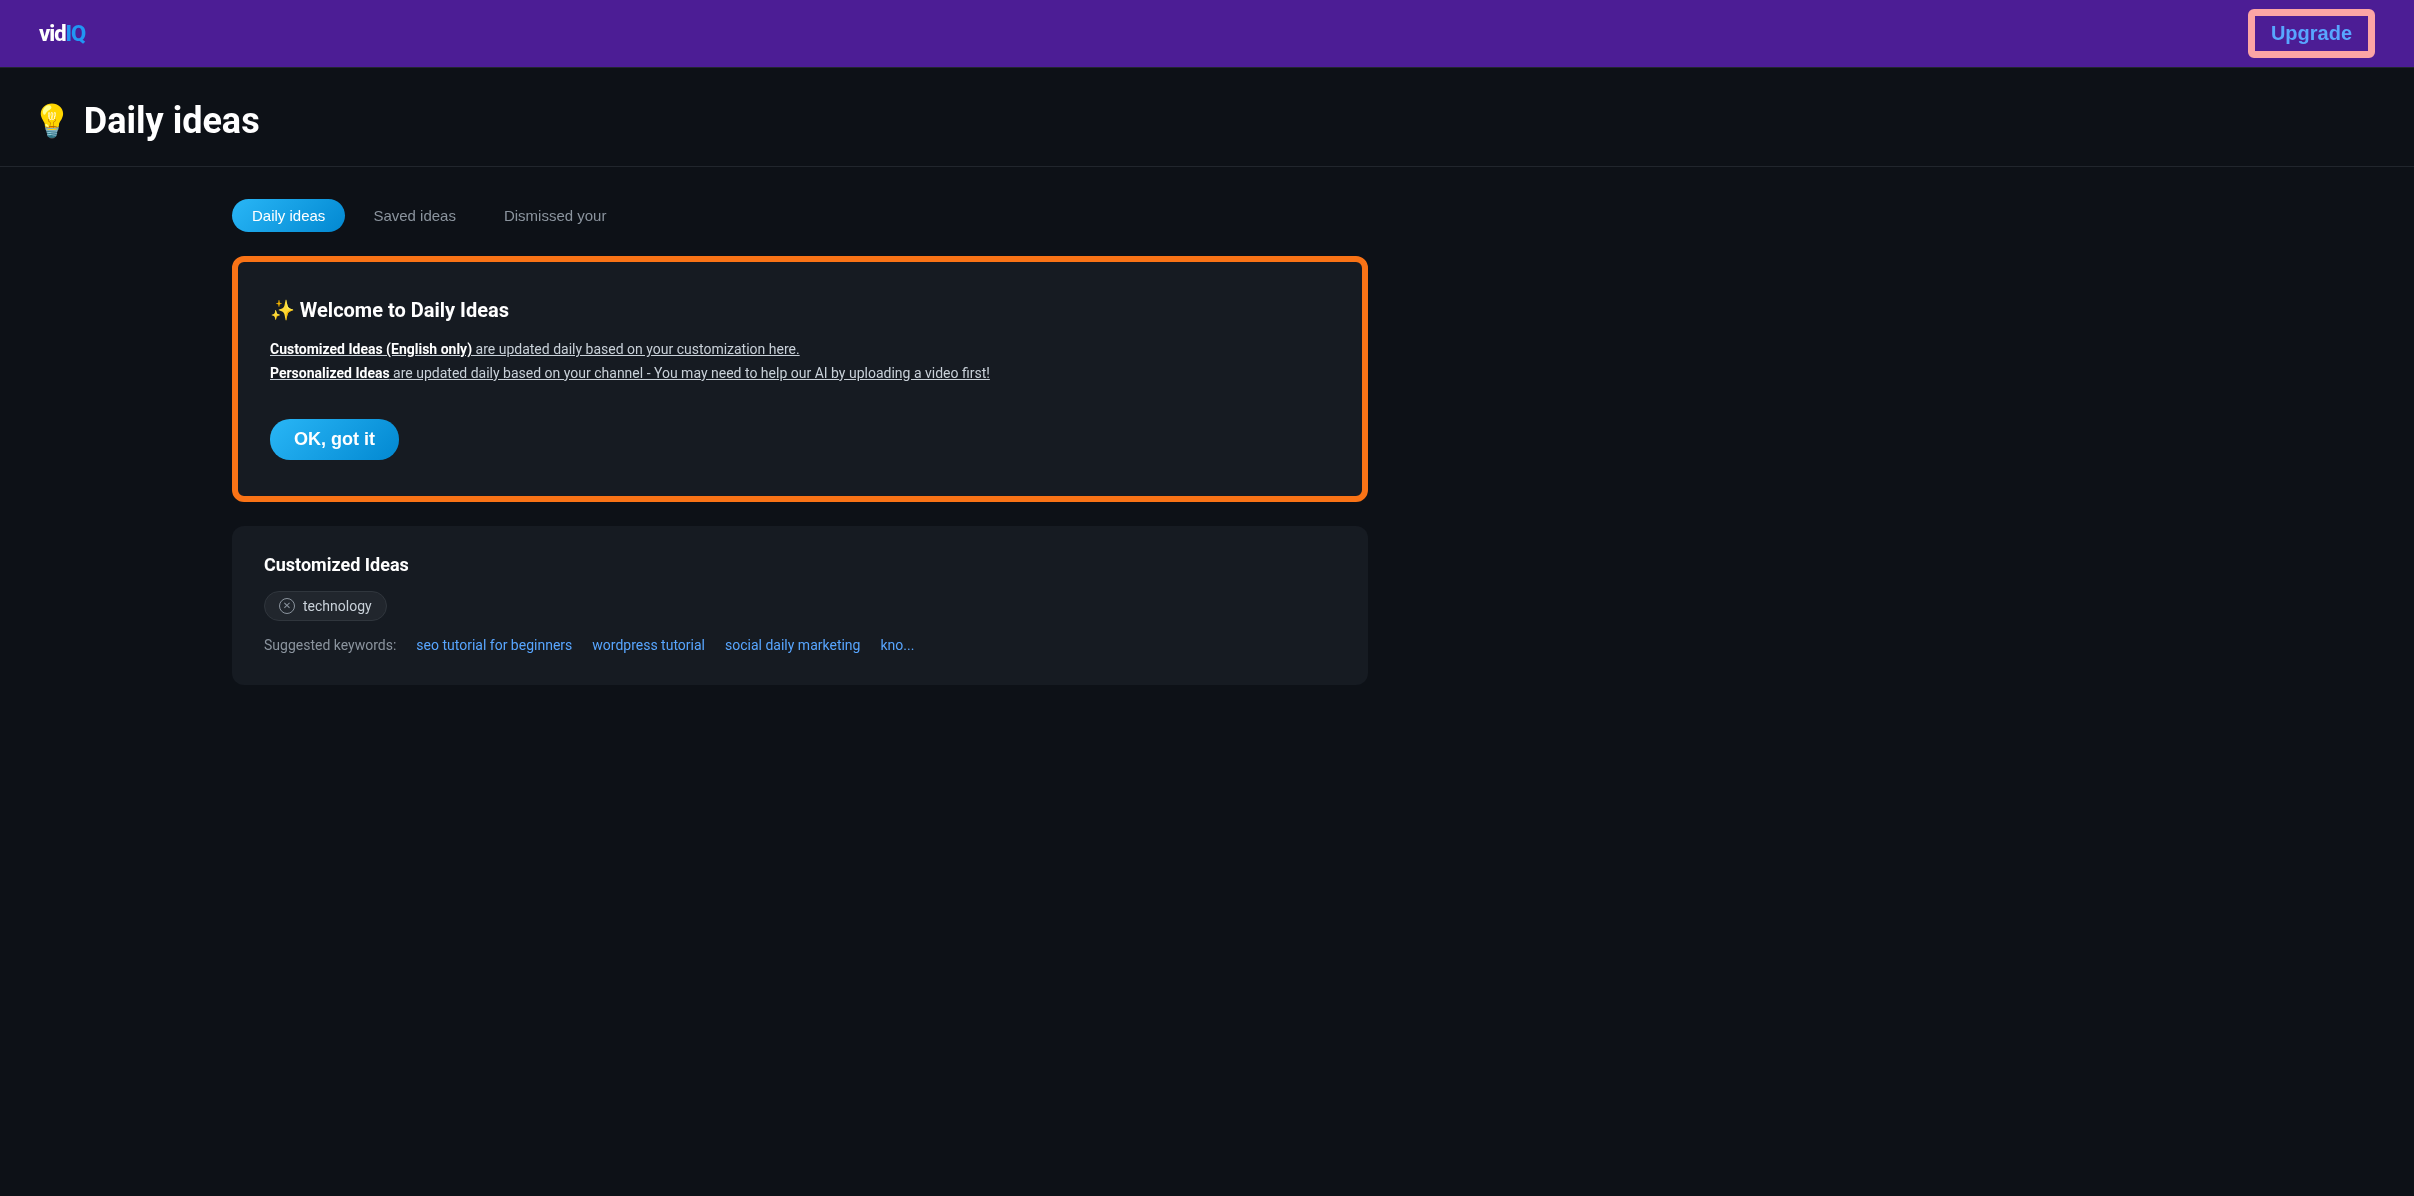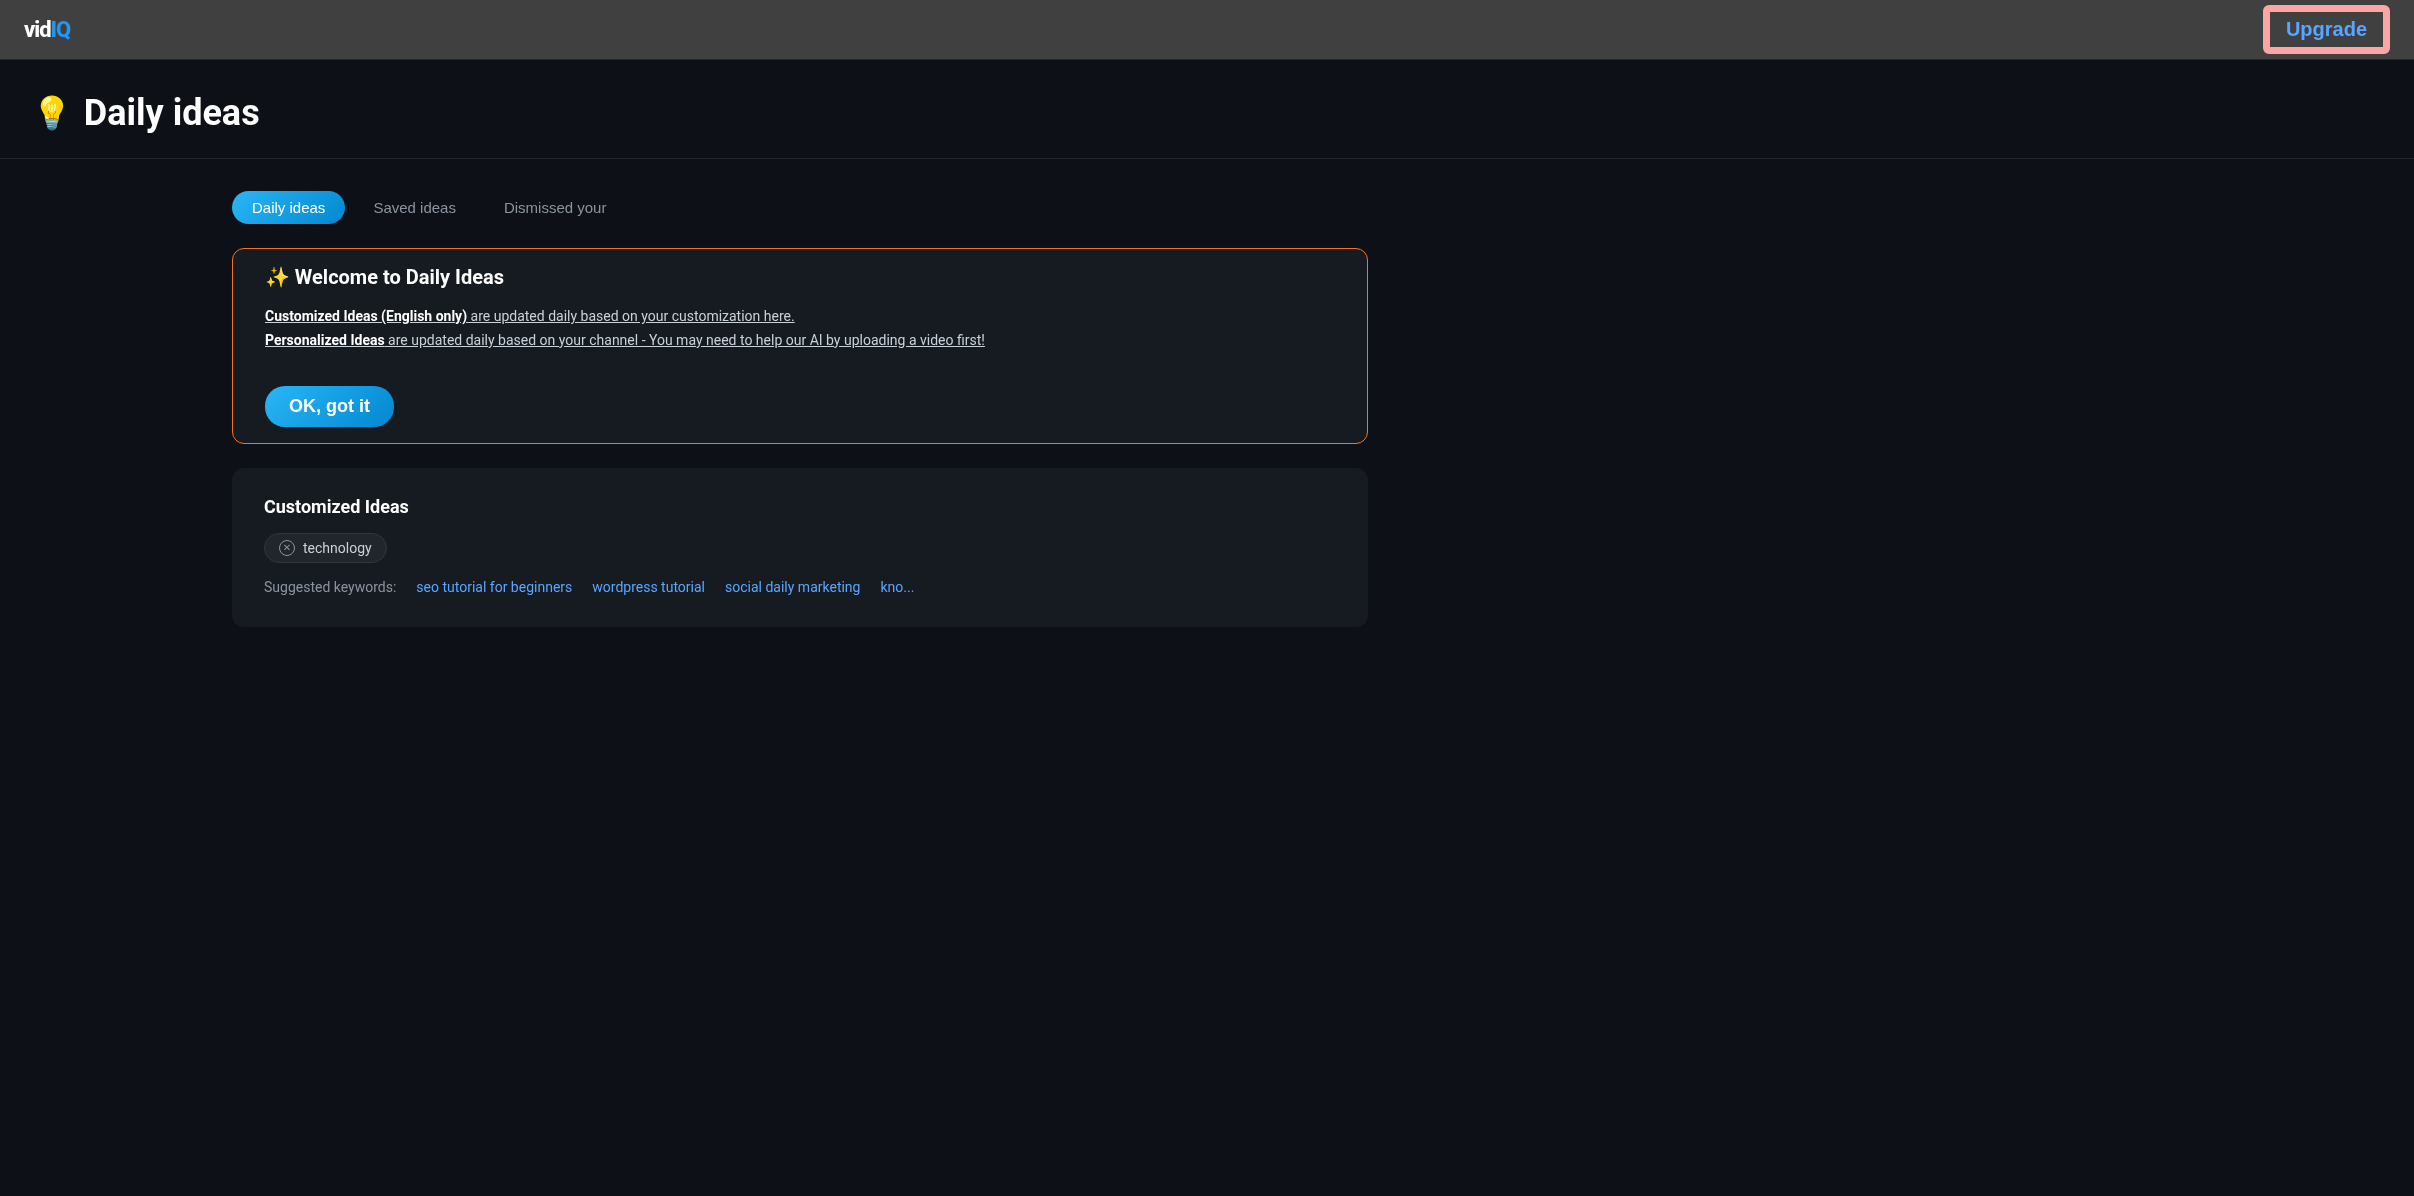--- a/index.html
+++ b/index.html
@@ -13,24 +13,24 @@
       color: #e6edf3;
       font-family: -apple-system, BlinkMacSystemFont, 'Segoe UI', Roboto, sans-serif;
       min-height: 100vh;
       overflow-x: hidden;
     }
 
     
     .navbar {
       display: flex;
       align-items: center;
-      background-color: #404040;
+      background-color: #4c1d95;
       border-bottom: 1px solid #21262d;
-      padding: 0 24px;
-      height: 60px;
+      padding: 0 39px;
+      height: 68px;
       gap: 8px;
     }
 
     .logo {
       display: flex;
       align-items: center;
       margin-right: 16px;
       flex-shrink: 0;
     }
 
@@ -159,23 +159,23 @@
     }
 
     .tab-btn.inactive {
       background: transparent;
       color: #8b949e;
     }
 
     
     .welcome-card {
       background-color: #161b22;
-      border: 1px solid #f97316;
+      border: 6px solid #f97316;
       border-radius: 12px;
-      padding: 16px 32px;
+      padding: 36px 32px;
       margin-bottom: 24px;
       margin-left: 200px;
       margin-right: 0;
     }
 
     .welcome-title {
       font-size: 20px;
       font-weight: 700;
       color: #ffffff;
       margin-bottom: 16px;

